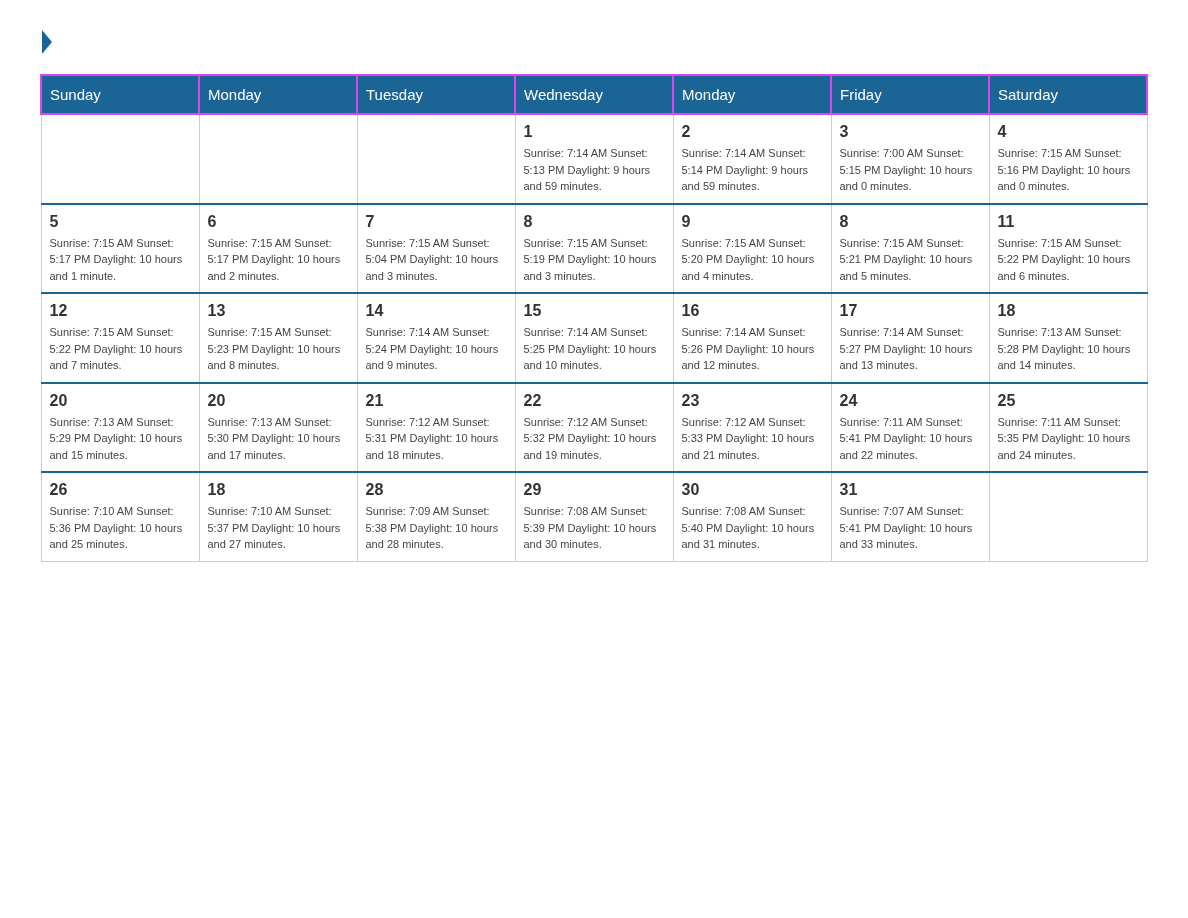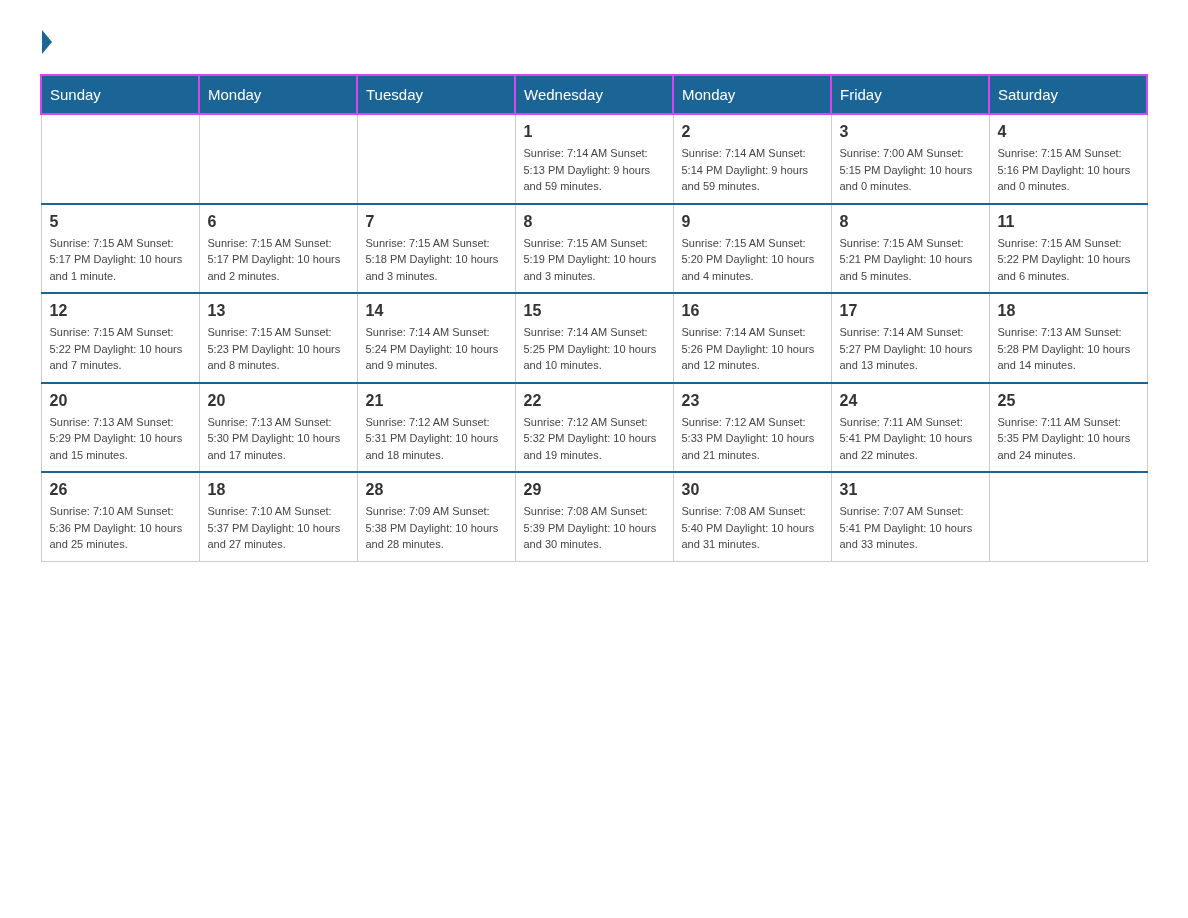--- a/index.html
+++ b/index.html
@@ -165,21 +165,21 @@
         </td>
         <td>
           <span class="day-number">6</span>
           <div class="day-info">Sunrise: 7:15 AM
 Sunset: 5:17 PM
 Daylight: 10 hours and 2 minutes.</div>
         </td>
         <td>
           <span class="day-number">7</span>
           <div class="day-info">Sunrise: 7:15 AM
-Sunset: 5:18 PM
+Sunset: 5:04 PM
 Daylight: 10 hours and 3 minutes.</div>
         </td>
         <td>
           <span class="day-number">8</span>
           <div class="day-info">Sunrise: 7:15 AM
 Sunset: 5:19 PM
 Daylight: 10 hours and 3 minutes.</div>
         </td>
         <td>
           <span class="day-number">9</span>

